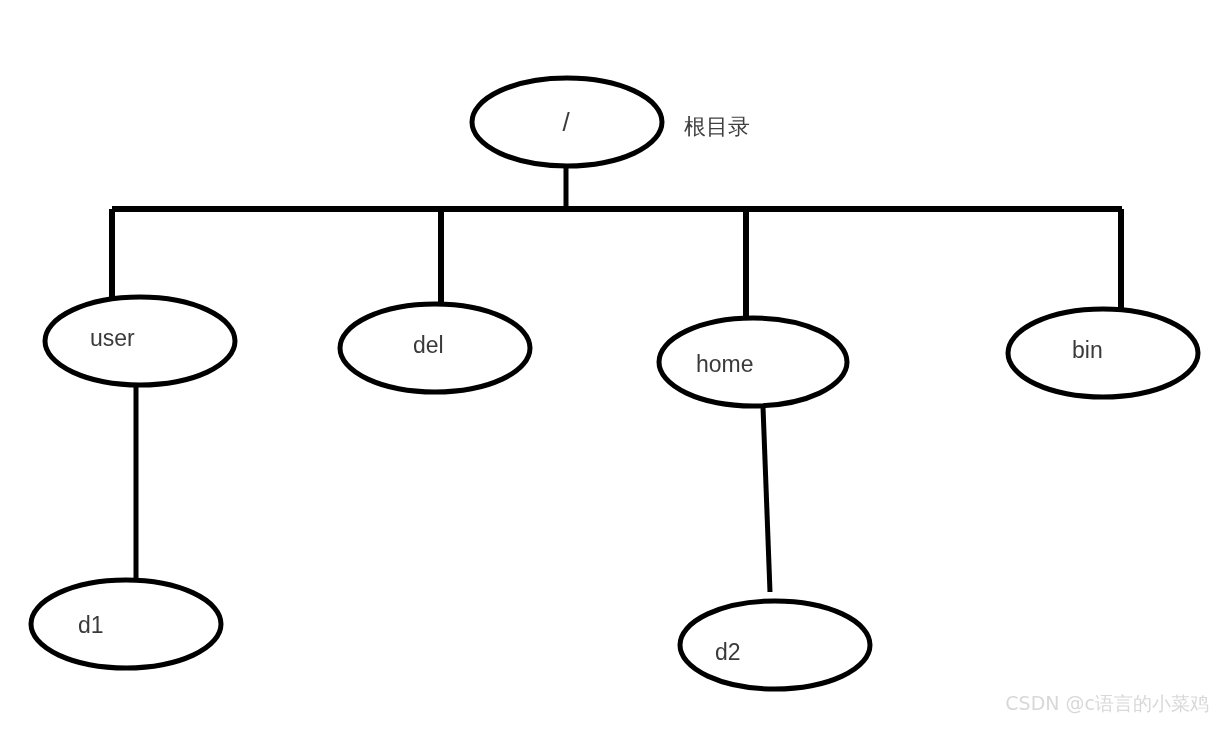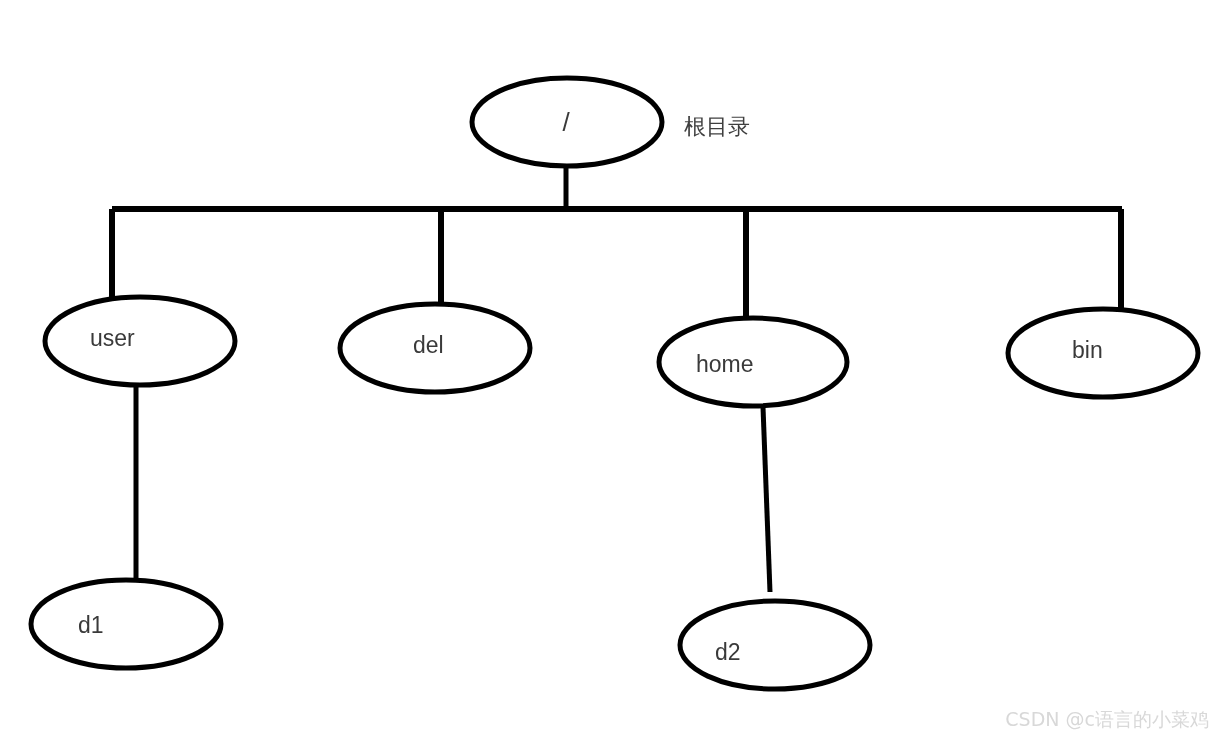--- a/index.html
+++ b/index.html
@@ -36,21 +36,21 @@
   }
   .annotation-label {
     font-family: "DejaVu Sans", "Liberation Sans", sans-serif;
     font-size: 22px;
     fill: #3f3f3f;
     dominant-baseline: middle;
   }
   .watermark-text {
     position: absolute;
     right: 14px;
-    bottom: 8px;
+    bottom: 24px;
     font-family: "DejaVu Sans", "Liberation Sans", sans-serif;
     font-size: 19px;
     color: #d8d8d8;
     white-space: nowrap;
     user-select: none;
     margin-left: 36px;
   }
   .ellipse-shape {
     fill: #ffffff;
     stroke: #000000;

